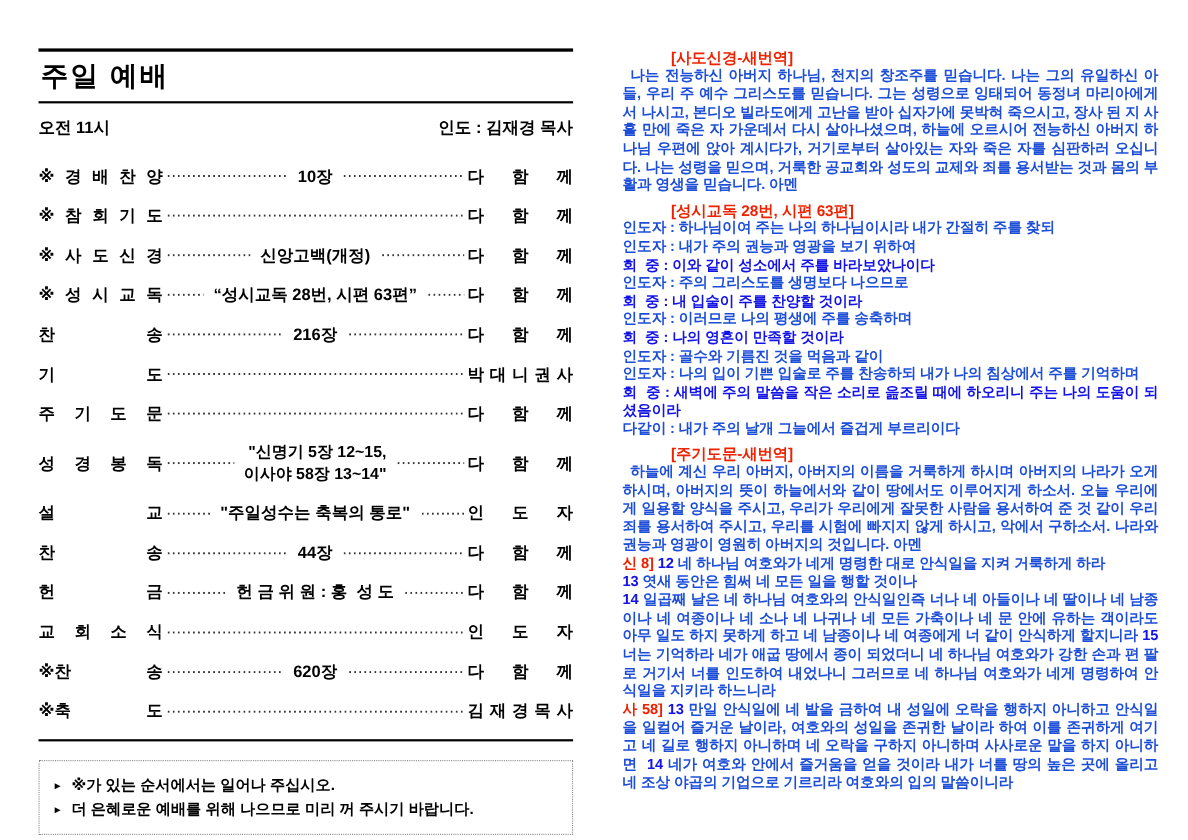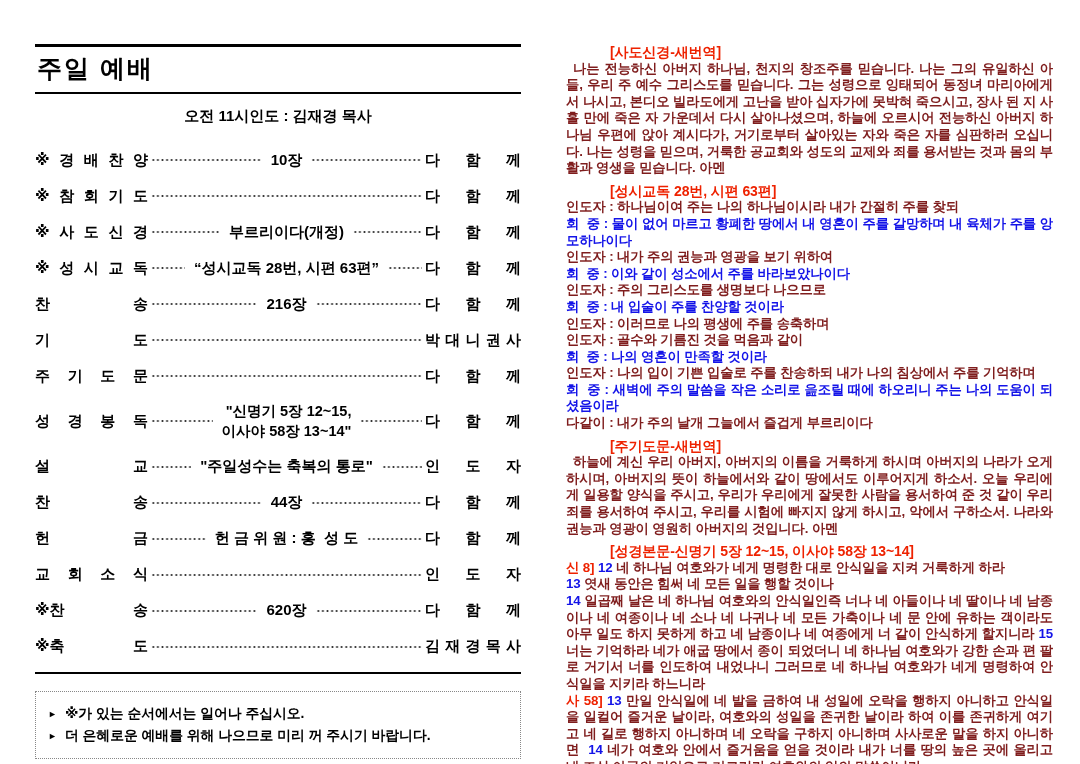--- a/index.html
+++ b/index.html
@@ -8,21 +8,21 @@
     font-family:"Liberation Sans","DejaVu Sans",sans-serif;
     font-weight:bold;color:#000;
   }
   .page{position:relative;width:884px;height:764px;background:#fff;}
 
   
   .left-col{position:absolute;left:35px;top:44px;width:486px;}
   .rule-top{border-top:3px solid #000;}
   .title{font-size:25px;margin:5px 0 7px 2px;letter-spacing:2px;}
   .rule-mid{border-top:2px solid #000;}
-  .time-row{display:flex;justify-content:center;font-size:15px;margin:13px 0 23px 0;}
+  .time-row{display:flex;justify-content:space-between;font-size:15px;margin:13px 0 23px 0;}
 
   .row{display:flex;align-items:center;min-height:22px;margin-bottom:14px;font-size:15px;}
   .jspread{display:flex;justify-content:space-between;}
   .olabel{width:113px;flex:none;}
   .oright{width:96px;flex:none;}
   .leader{
     flex:1;height:14px;margin:0 3px;align-self:center;
     background-image:radial-gradient(circle,#333 0.9px,transparent 1.15px);
     background-size:4.6px 14px;background-repeat:repeat-x;background-position:0 center;
   }
@@ -36,21 +36,21 @@
 
   
   .right-col{
     position:absolute;left:566px;top:44px;width:487px;
     font-size:13.3px;line-height:16.6px;text-align:justify;letter-spacing:-0.1px;
   }
   .sec-head{color:#ee2200;font-size:14px;margin-top:6px;padding-left:44px;}
   .right-col > .sec-head:first-child{margin-top:0;}
   .para{margin:0;}
   .para.indent{text-indent:7px;}
-  .run-black{color:#7f1d1d;}
+  .run-black{color:#1d4ed8;}
   .run-red{color:#ee2200;}
   .run-blue{color:#1313e8;}
 </style>
 </head>
 <body>
 
 <div class="page">
 
   <div class="left-col">
     <div class="rule-top"></div>
@@ -95,21 +95,21 @@
         </div>
         <div class="row">
           <div class="olabel jspread">
             <span>※</span>
             <span>사</span>
             <span>도</span>
             <span>신</span>
             <span>경</span>
           </div>
           <span class="leader"></span>
-          <span class="ocenter">부르리이다(개정)</span>
+          <span class="ocenter">신앙고백(개정)</span>
           <span class="leader"></span>
           <div class="oright jspread">
             <span>다</span>
             <span>함</span>
             <span>께</span>
           </div>
         </div>
         <div class="row">
           <div class="olabel jspread">
             <span>※</span>
@@ -284,33 +284,31 @@
           <span>더 은혜로운 예배를 위해 나으므로 미리 꺼 주시기 바랍니다.</span>
         </div>
       </div>
   </div>
 
   <div class="right-col" id="right-col">
       <div class="sec-head">[사도신경-새번역]</div>
       <div class="para indent"><span class="run-black">나는 전능하신 아버지 하나님, 천지의 창조주를 믿습니다. 나는 그의 유일하신 아들, 우리 주 예수 그리스도를 믿습니다. 그는 성령으로 잉태되어 동정녀 마리아에게서 나시고, 본디오 빌라도에게 고난을 받아 십자가에 못박혀 죽으시고, 장사 된 지 사흘 만에 죽은 자 가운데서 다시 살아나셨으며, 하늘에 오르시어 전능하신 아버지 하나님 우편에 앉아 계시다가, 거기로부터 살아있는 자와 죽은 자를 심판하러 오십니다. 나는 성령을 믿으며, 거룩한 공교회와 성도의 교제와 죄를 용서받는 것과 몸의 부활과 영생을 믿습니다. 아멘</span></div>
       <div class="sec-head">[성시교독 28번, 시편 63편]</div>
       <div class="para"><span class="run-black">인도자 : 하나님이여 주는 나의 하나님이시라 내가 간절히 주를 찾되</span></div>
-      <div class="para"><span class="run-blue">회&nbsp;&nbsp;중 : 물이 없어 마르고 황폐한 땅에서 내 영혼이 주를 갈망하며 내 육체가 주를 앙모하나이다</span></div>
       <div class="para"><span class="run-black">인도자 : 내가 주의 권능과 영광을 보기 위하여</span></div>
       <div class="para"><span class="run-blue">회&nbsp;&nbsp;중 : 이와 같이 성소에서 주를 바라보았나이다</span></div>
       <div class="para"><span class="run-black">인도자 : 주의 그리스도를 생명보다 나으므로</span></div>
       <div class="para"><span class="run-blue">회&nbsp;&nbsp;중 : 내 입술이 주를 찬양할 것이라</span></div>
       <div class="para"><span class="run-black">인도자 : 이러므로 나의 평생에 주를 송축하며</span></div>
+      <div class="para"><span class="run-blue">회&nbsp;&nbsp;중 : 나의 영혼이 만족할 것이라</span></div>
       <div class="para"><span class="run-black">인도자 : 골수와 기름진 것을 먹음과 같이</span></div>
-      <div class="para"><span class="run-blue">회&nbsp;&nbsp;중 : 나의 영혼이 만족할 것이라</span></div>
       <div class="para"><span class="run-black">인도자 : 나의 입이 기쁜 입술로 주를 찬송하되 내가 나의 침상에서 주를 기억하며</span></div>
       <div class="para"><span class="run-blue">회&nbsp;&nbsp;중 : 새벽에 주의 말씀을 작은 소리로 읊조릴 때에 하오리니 주는 나의 도움이 되셨음이라</span></div>
       <div class="para"><span class="run-black">다같이 : 내가 주의 날개 그늘에서 즐겁게 부르리이다</span></div>
       <div class="sec-head">[주기도문-새번역]</div>
       <div class="para indent"><span class="run-black">하늘에 계신 우리 아버지, 아버지의 이름을 거룩하게 하시며 아버지의 나라가 오게 하시며, 아버지의 뜻이 하늘에서와 같이 땅에서도 이루어지게 하소서. 오늘 우리에게 일용할 양식을 주시고, 우리가 우리에게 잘못한 사람을 용서하여 준 것 같이 우리 죄를 용서하여 주시고, 우리를 시험에 빠지지 않게 하시고, 악에서 구하소서. 나라와 권능과 영광이 영원히 아버지의 것입니다. 아멘</span></div>
-      <div class="sec-head">[성경본문-신명기 5장 12~15, 이사야 58장 13~14]</div>
       <div class="para"><span class="run-red">신 8] </span><span class="run-blue">12</span><span class="run-black"> 네 하나님 여호와가 네게 명령한 대로 안식일을 지켜 거룩하게 하라</span></div>
       <div class="para"><span class="run-blue">13</span><span class="run-black"> 엿새 동안은 힘써 네 모든 일을 행할 것이나</span></div>
       <div class="para"><span class="run-blue">14</span><span class="run-black"> 일곱째 날은 네 하나님 여호와의 안식일인즉 너나 네 아들이나 네 딸이나 네 남종이나 네 여종이나 네 소나 네 나귀나 네 모든 가축이나 네 문 안에 유하는 객이라도 아무 일도 하지 못하게 하고 네 남종이나 네 여종에게 너 같이 안식하게 할지니라 </span><span class="run-blue">15</span><span class="run-black"> 너는 기억하라 네가 애굽 땅에서 종이 되었더니 네 하나님 여호와가 강한 손과 편 팔로 거기서 너를 인도하여 내었나니 그러므로 네 하나님 여호와가 네게 명령하여 안식일을 지키라 하느니라</span></div>
       <div class="para"><span class="run-red">사 58] </span><span class="run-blue">13</span><span class="run-black"> 만일 안식일에 네 발을 금하여 내 성일에 오락을 행하지 아니하고 안식일을 일컬어 즐거운 날이라, 여호와의 성일을 존귀한 날이라 하여 이를 존귀하게 여기고 네 길로 행하지 아니하며 네 오락을 구하지 아니하며 사사로운 말을 하지 아니하면&nbsp; </span><span class="run-blue">14</span><span class="run-black"> 네가 여호와 안에서 즐거움을 얻을 것이라 내가 너를 땅의 높은 곳에 올리고 네 조상 야곱의 기업으로 기르리라 여호와의 입의 말씀이니라</span></div>
     </div>
 
 </div>
 
 </body></html>

